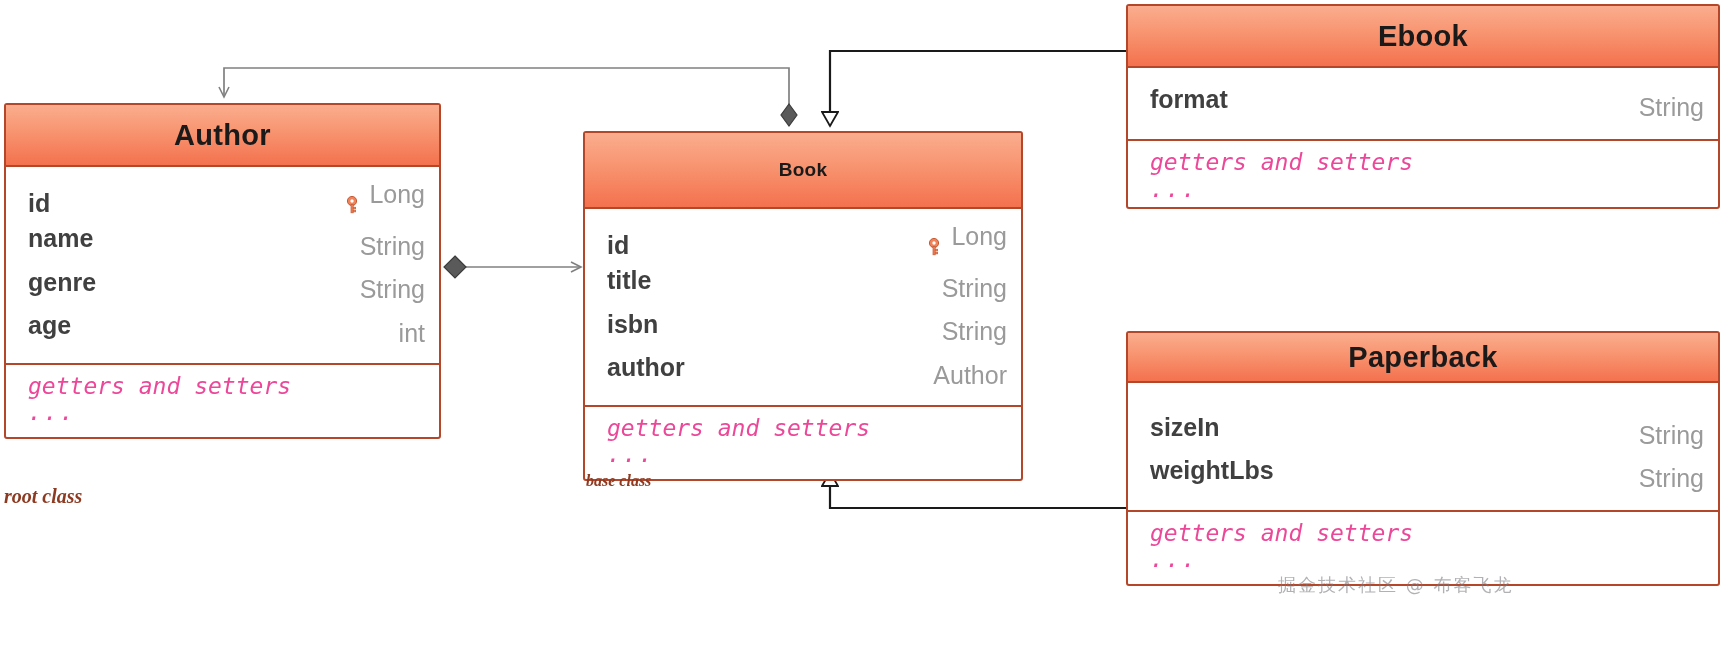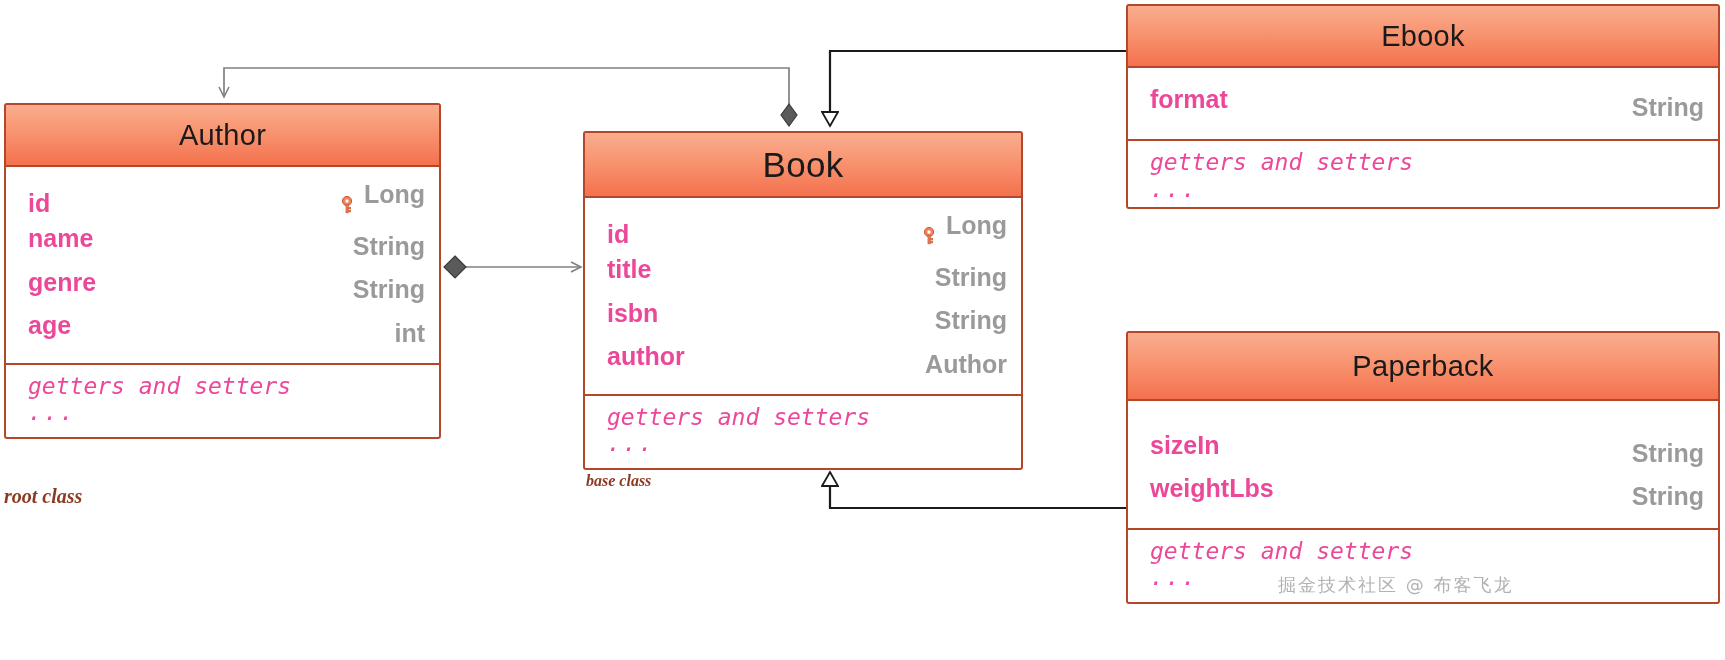--- a/index.html
+++ b/index.html
@@ -25,51 +25,51 @@
     background: #ffffff;
     border: 2px solid #B4462A;
     border-radius: 3px;
     z-index: 5;
   }
   .uml-header {
     box-sizing: border-box;
     background: linear-gradient(to bottom, #FAAD8E 0%, #F89470 45%, #F4714E 100%);
     border-bottom: 2px solid #B4462A;
     color: #1a1a1a;
-    font-weight: normal;
+    font-weight: bold;
     text-align: center;
     letter-spacing: 0.3px;
     display: flex;
     align-items: center;
     justify-content: center;
   }
   .uml-attrs {
     box-sizing: border-box;
     border-bottom: 2px solid #B4462A;
     padding: 10px 14px 12px 22px;
   }
   .attr-row {
     display: flex;
     align-items: baseline;
     justify-content: space-between;
   }
   .attr-name {
     font-weight: bold;
-    color: #ec4899;
+    color: #404040;
     white-space: nowrap;
   }
   .attr-right {
     display: flex;
     align-items: center;
     gap: 8px;
     white-space: nowrap;
   }
   .attr-type {
     color: #9a9a9a;
-    font-weight: bold;
+    font-weight: normal;
   }
   .key-icon {
     display: inline-block;
     width: 16px;
     height: 18px;
     position: relative;
     top: 2px;
   }
   .key-spacer {
     display: inline-block;
@@ -201,21 +201,21 @@
       </div>
     </div>
     <div class="uml-methods" style="height:72px; font-size:23px;">
       <div class="mline1">getters and setters</div>
       <div class="mline2">...</div>
     </div>
   </div>
   <div class="caption" style="left:4px; top:485px; font-size:20px;">root class</div>
 
   <div class="uml-class" style="left:583px; top:131px; width:440px;">
-    <div class="uml-header" style="height:65px; font-size:35px;">
+    <div class="uml-header" style="height:76px; font-size:19px;">
       <span>Book</span>
     </div>
     <div class="uml-attrs" style="font-size:25px; line-height:1.42;">
       <div class="attr-row">
         <span class="attr-name">id</span>
         <span class="attr-right">
           <span class="key-icon">
             <svg viewBox="0 0 16 18" width="16" height="18">
               <circle cx="7" cy="5" r="4.6" fill="#F0835A" stroke="#C75A33" stroke-width="1"></circle>
               <circle cx="7" cy="5" r="1.7" fill="#ffffff"></circle>
@@ -269,21 +269,21 @@
         </span>
       </div>
     </div>
     <div class="uml-methods" style="height:66px; font-size:23px;">
       <div class="mline1">getters and setters</div>
       <div class="mline2">...</div>
     </div>
   </div>
 
   <div class="uml-class" style="left:1126px; top:331px; width:594px;">
-    <div class="uml-header" style="height:68px; font-size:29px;">
+    <div class="uml-header" style="height:50px; font-size:29px;">
       <span>Paperback</span>
     </div>
     <div class="uml-attrs" style="font-size:25px; line-height:1.42; padding-top:27px; padding-bottom:13px;">
       <div class="attr-row">
         <span class="attr-name">sizeIn</span>
         <span class="attr-right">
           <span class="key-spacer"></span>
           <span class="attr-type">String</span>
         </span>
       </div>

